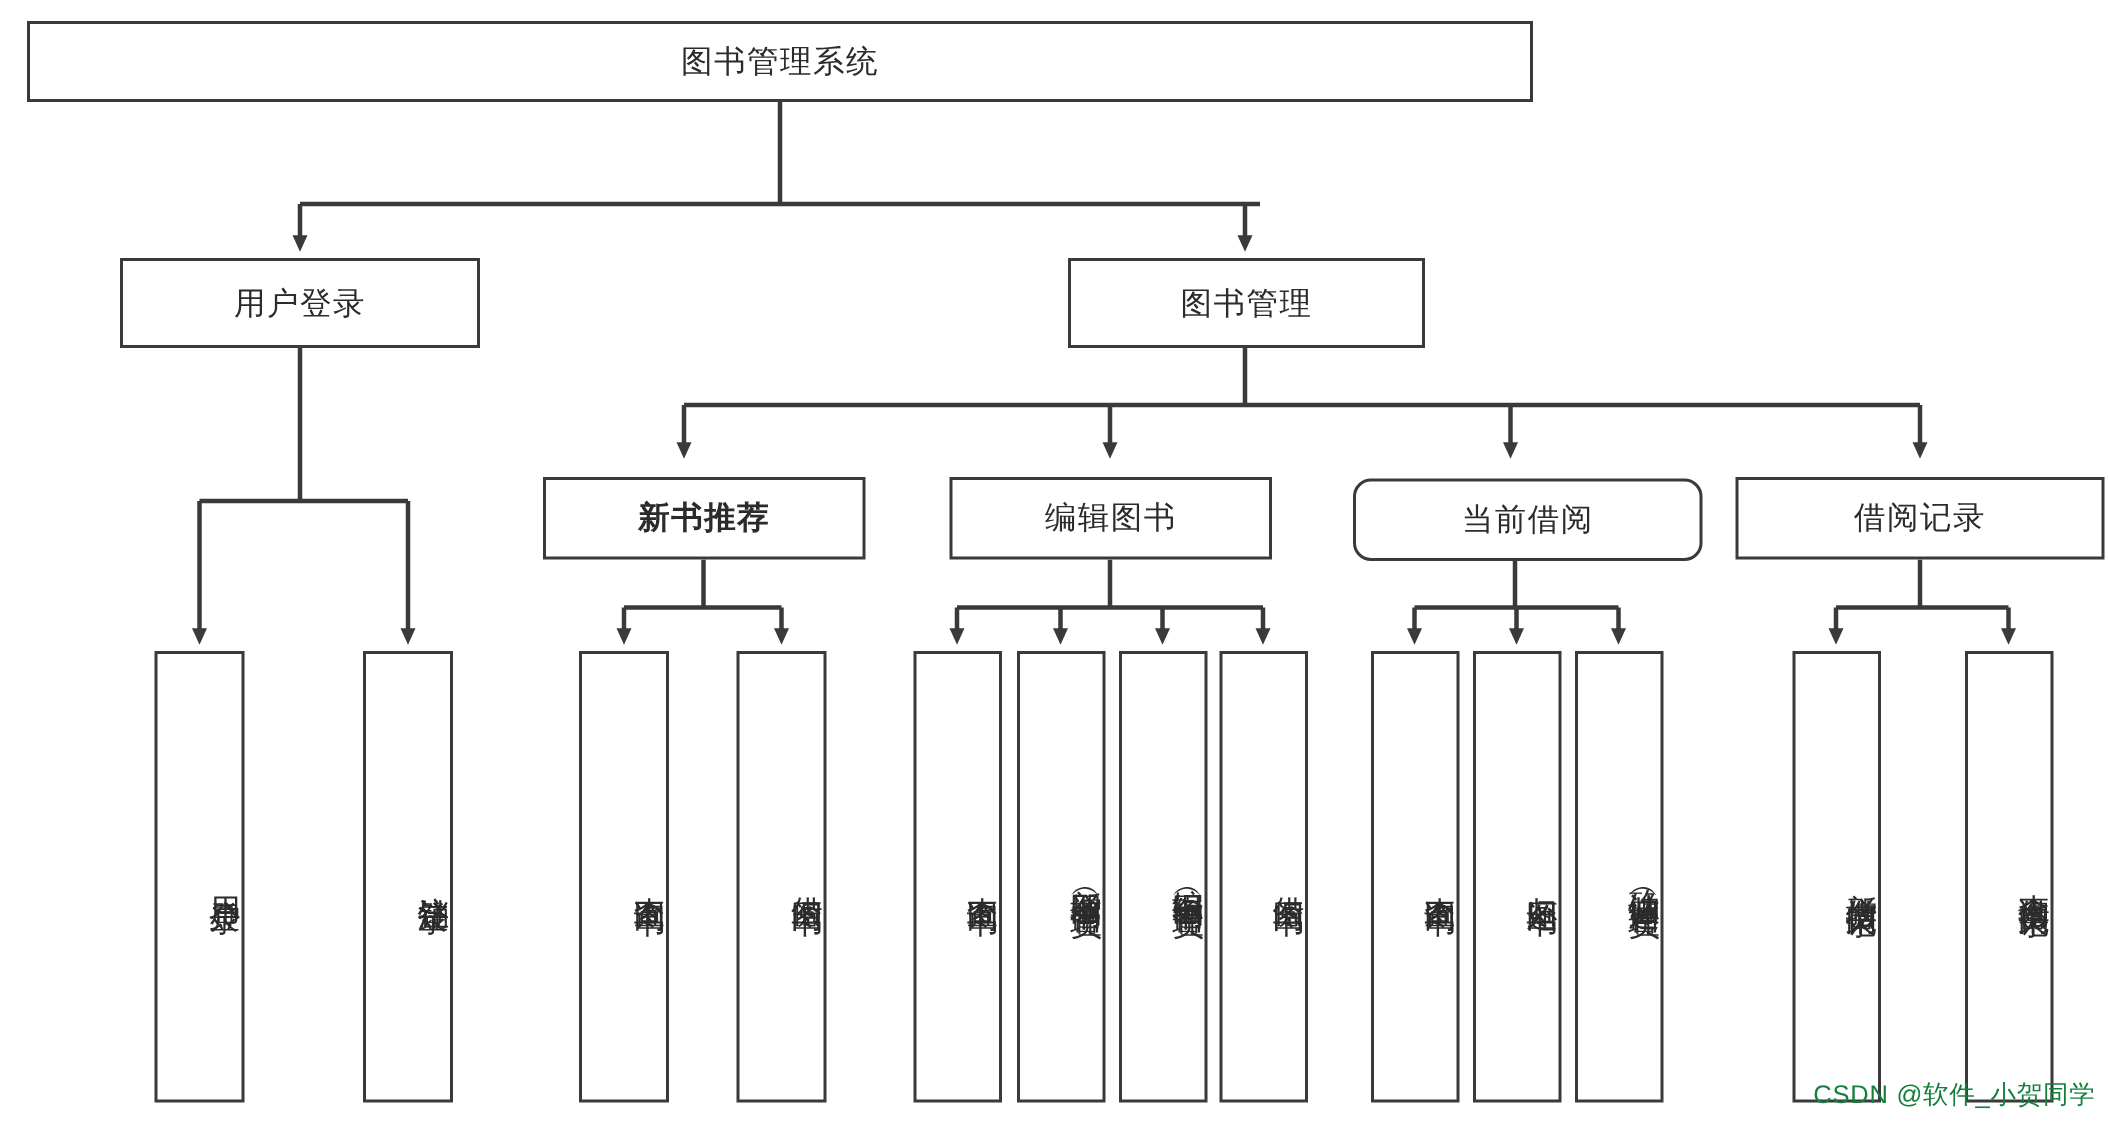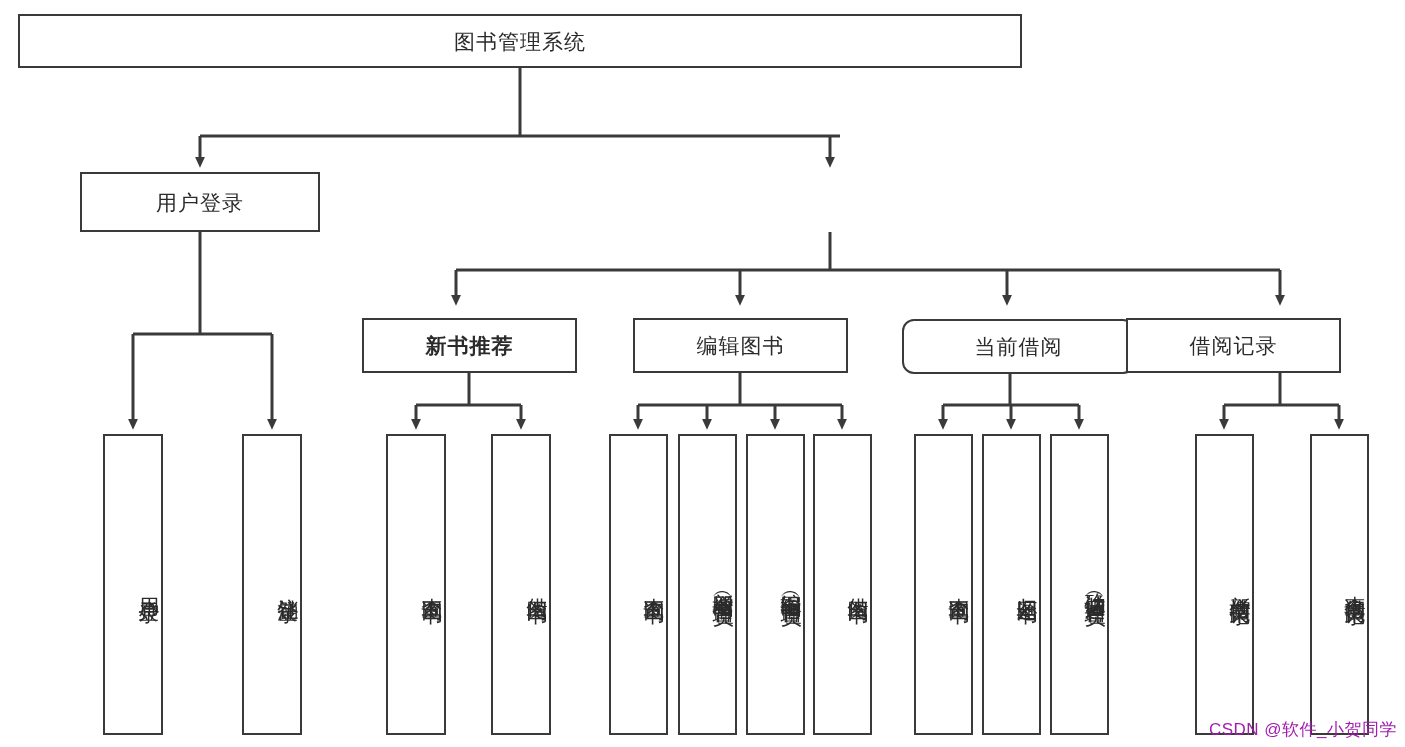--- a/index.html
+++ b/index.html
@@ -40,21 +40,21 @@
   .node.v .txt{
     writing-mode:vertical-rl;
     text-orientation:upright;
     white-space:pre;
     letter-spacing:2px;
   }
   .watermark{
     position:absolute;
     right:8px;bottom:6px;
     font-size:17px;
-    color:#a21caf;
+    color:#15803d;
     letter-spacing:0.5px;
     white-space:nowrap;
     user-select:none;
   }
 </style>
 </head>
 <body>
 
 <div id="stage">
 
@@ -120,31 +120,34 @@
     </g>
   </svg>
 
   <div class="node h" style="left:18px;top:14px;width:1004px;height:54px;">
     <span class="txt">图书管理系统</span>
   </div>
 
   <div class="node h" style="left:80px;top:172px;width:240px;height:60px;">
     <span class="txt">用户登录</span>
   </div>
+  <div class="node h" style="left:712px;top:172px;width:238px;height:60px;">
+    <span class="txt">图书管理</span>
+  </div>
 
   <div class="node h" style="left:362px;top:318px;width:215px;height:55px;font-weight:bold;">
     <span class="txt">新书推荐</span>
   </div>
   <div class="node h" style="left:633px;top:318px;width:215px;height:55px;">
     <span class="txt">编辑图书</span>
   </div>
   <div class="node h" style="left:902px;top:319px;width:233px;height:55px;border-radius:12px;">
     <span class="txt">当前借阅</span>
   </div>
-  <div class="node h" style="left:1126px;top:318px;width:215px;height:55px;align-items:center;">
+  <div class="node h" style="left:1157px;top:318px;width:246px;height:55px;align-items:center;">
     <span class="txt">借阅记录</span>
   </div>
 
   <div class="node v" style="left:103px;top:434px;width:60px;height:301px;">
     <span class="txt">用户登录</span>
   </div>
   <div class="node v" style="left:242px;top:434px;width:60px;height:301px;">
     <span class="txt">注销登录</span>
   </div>
 

